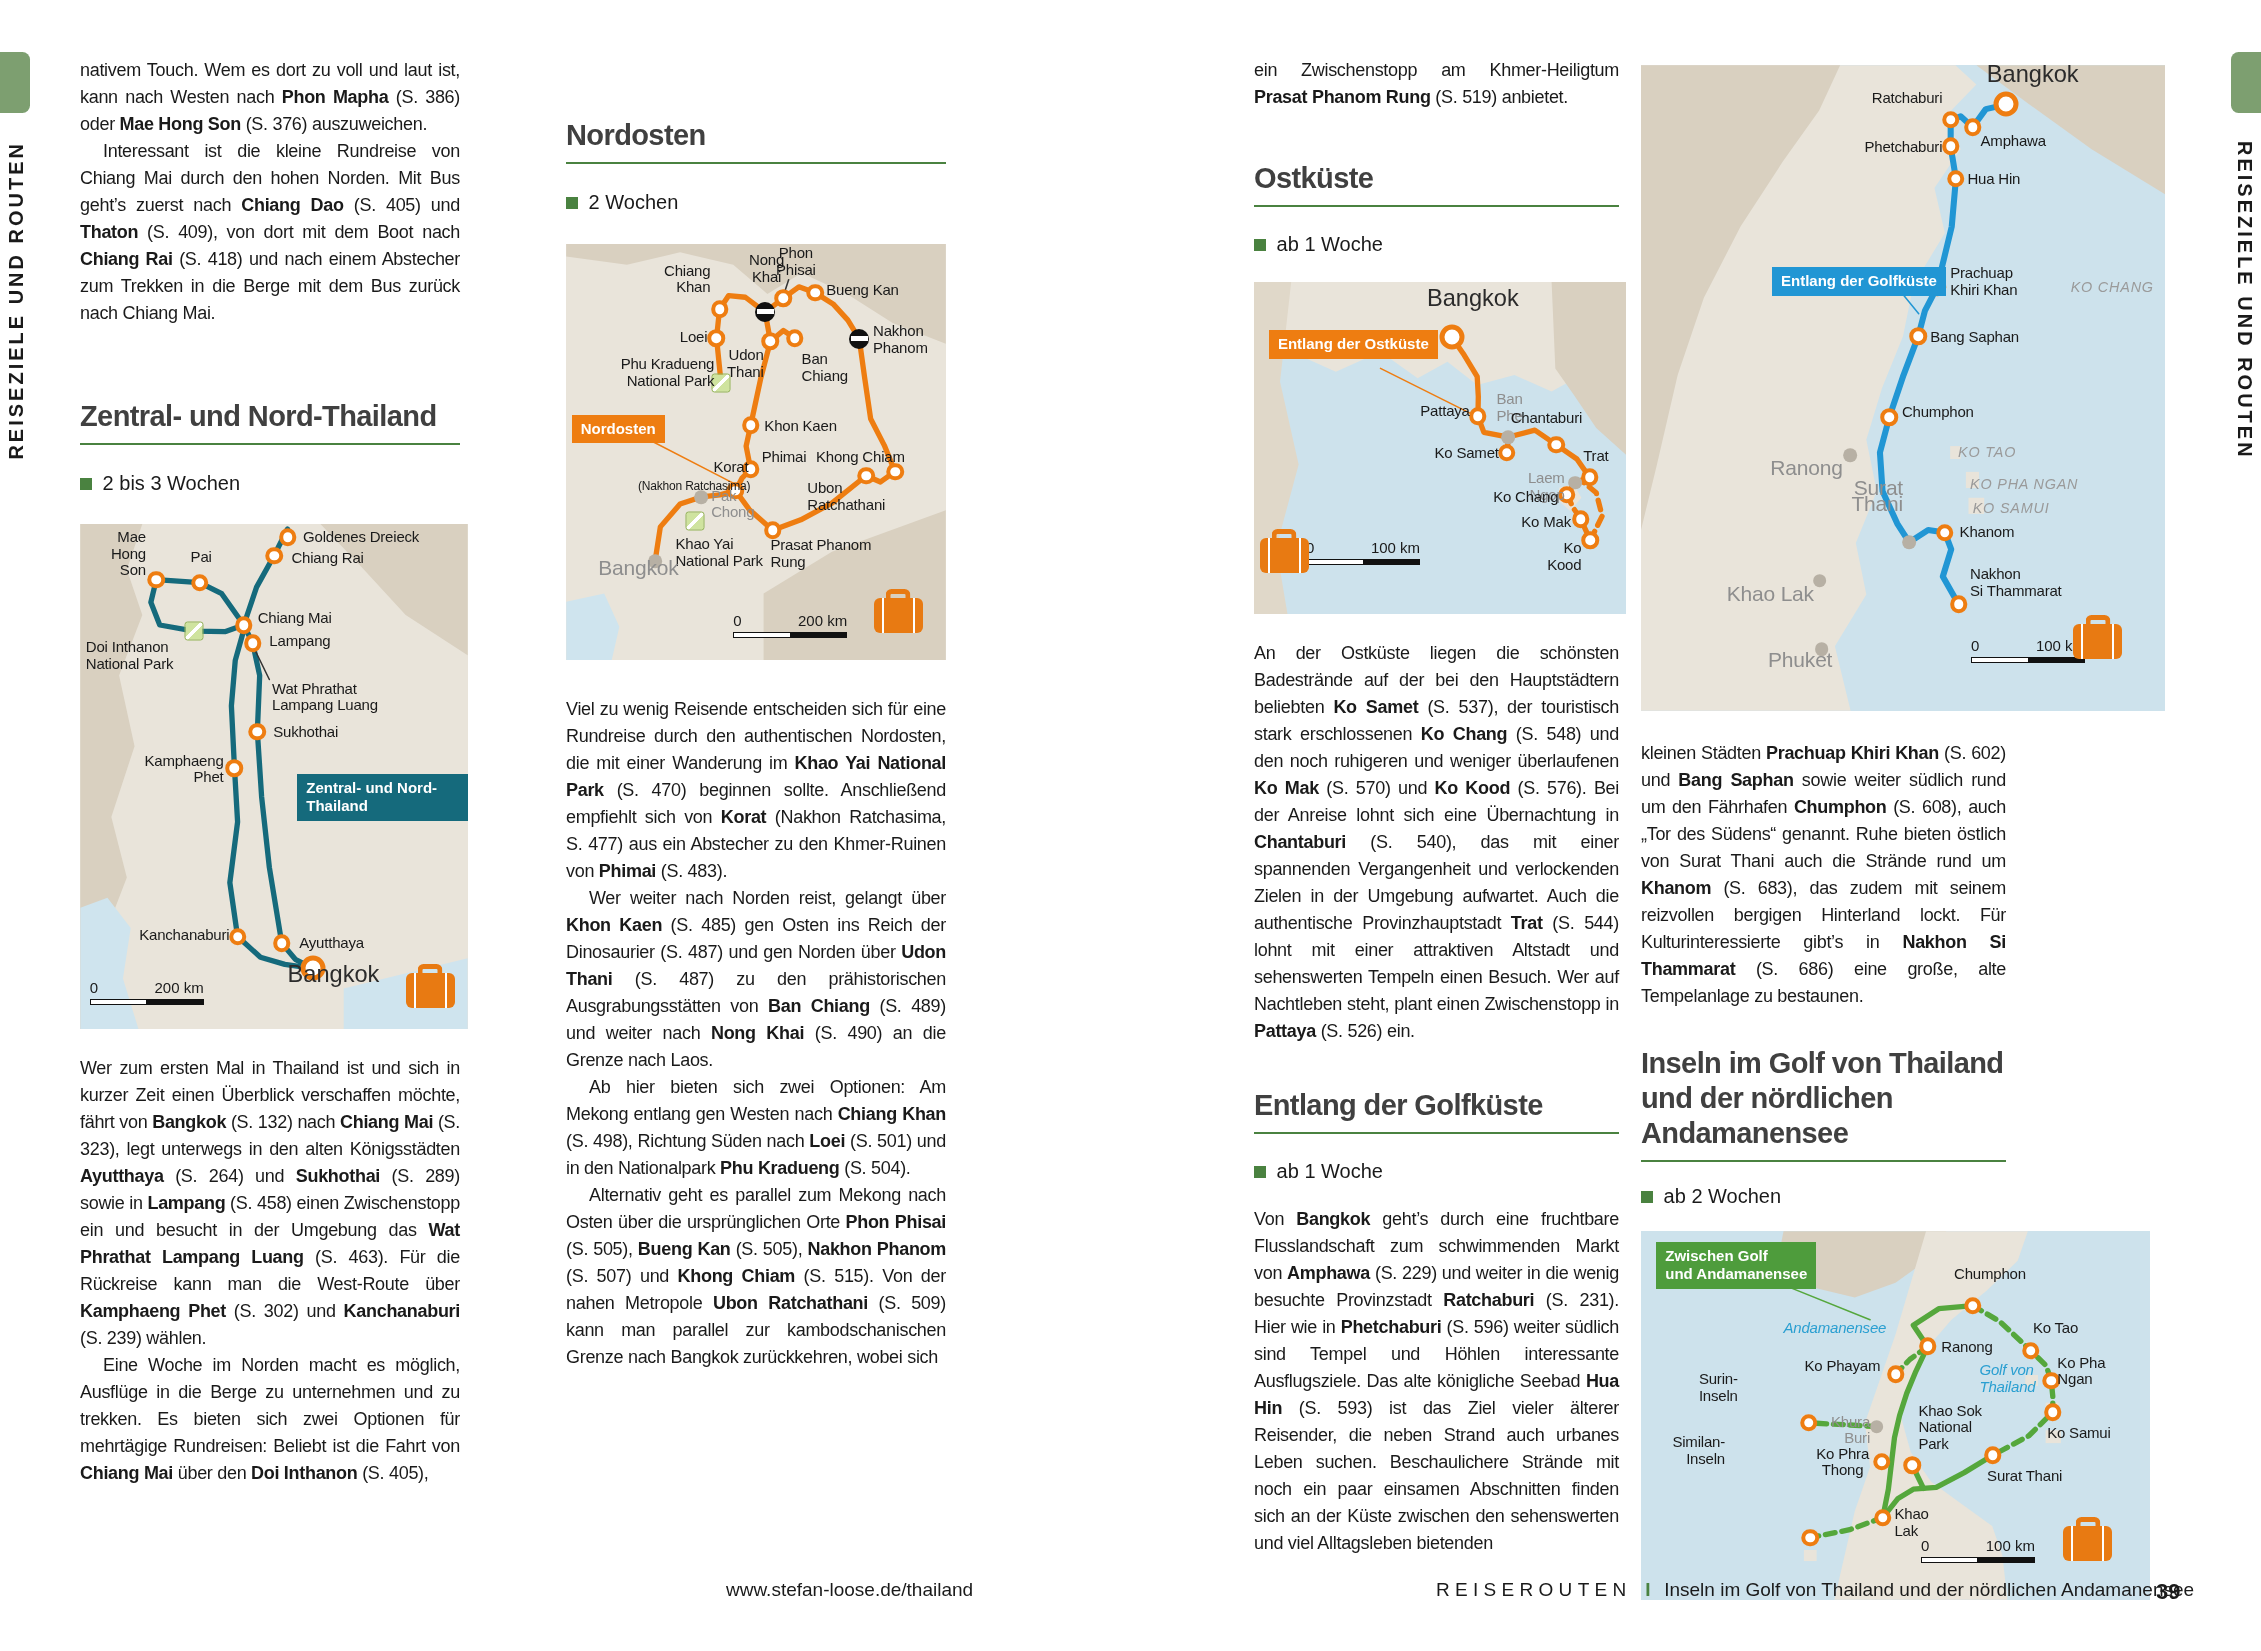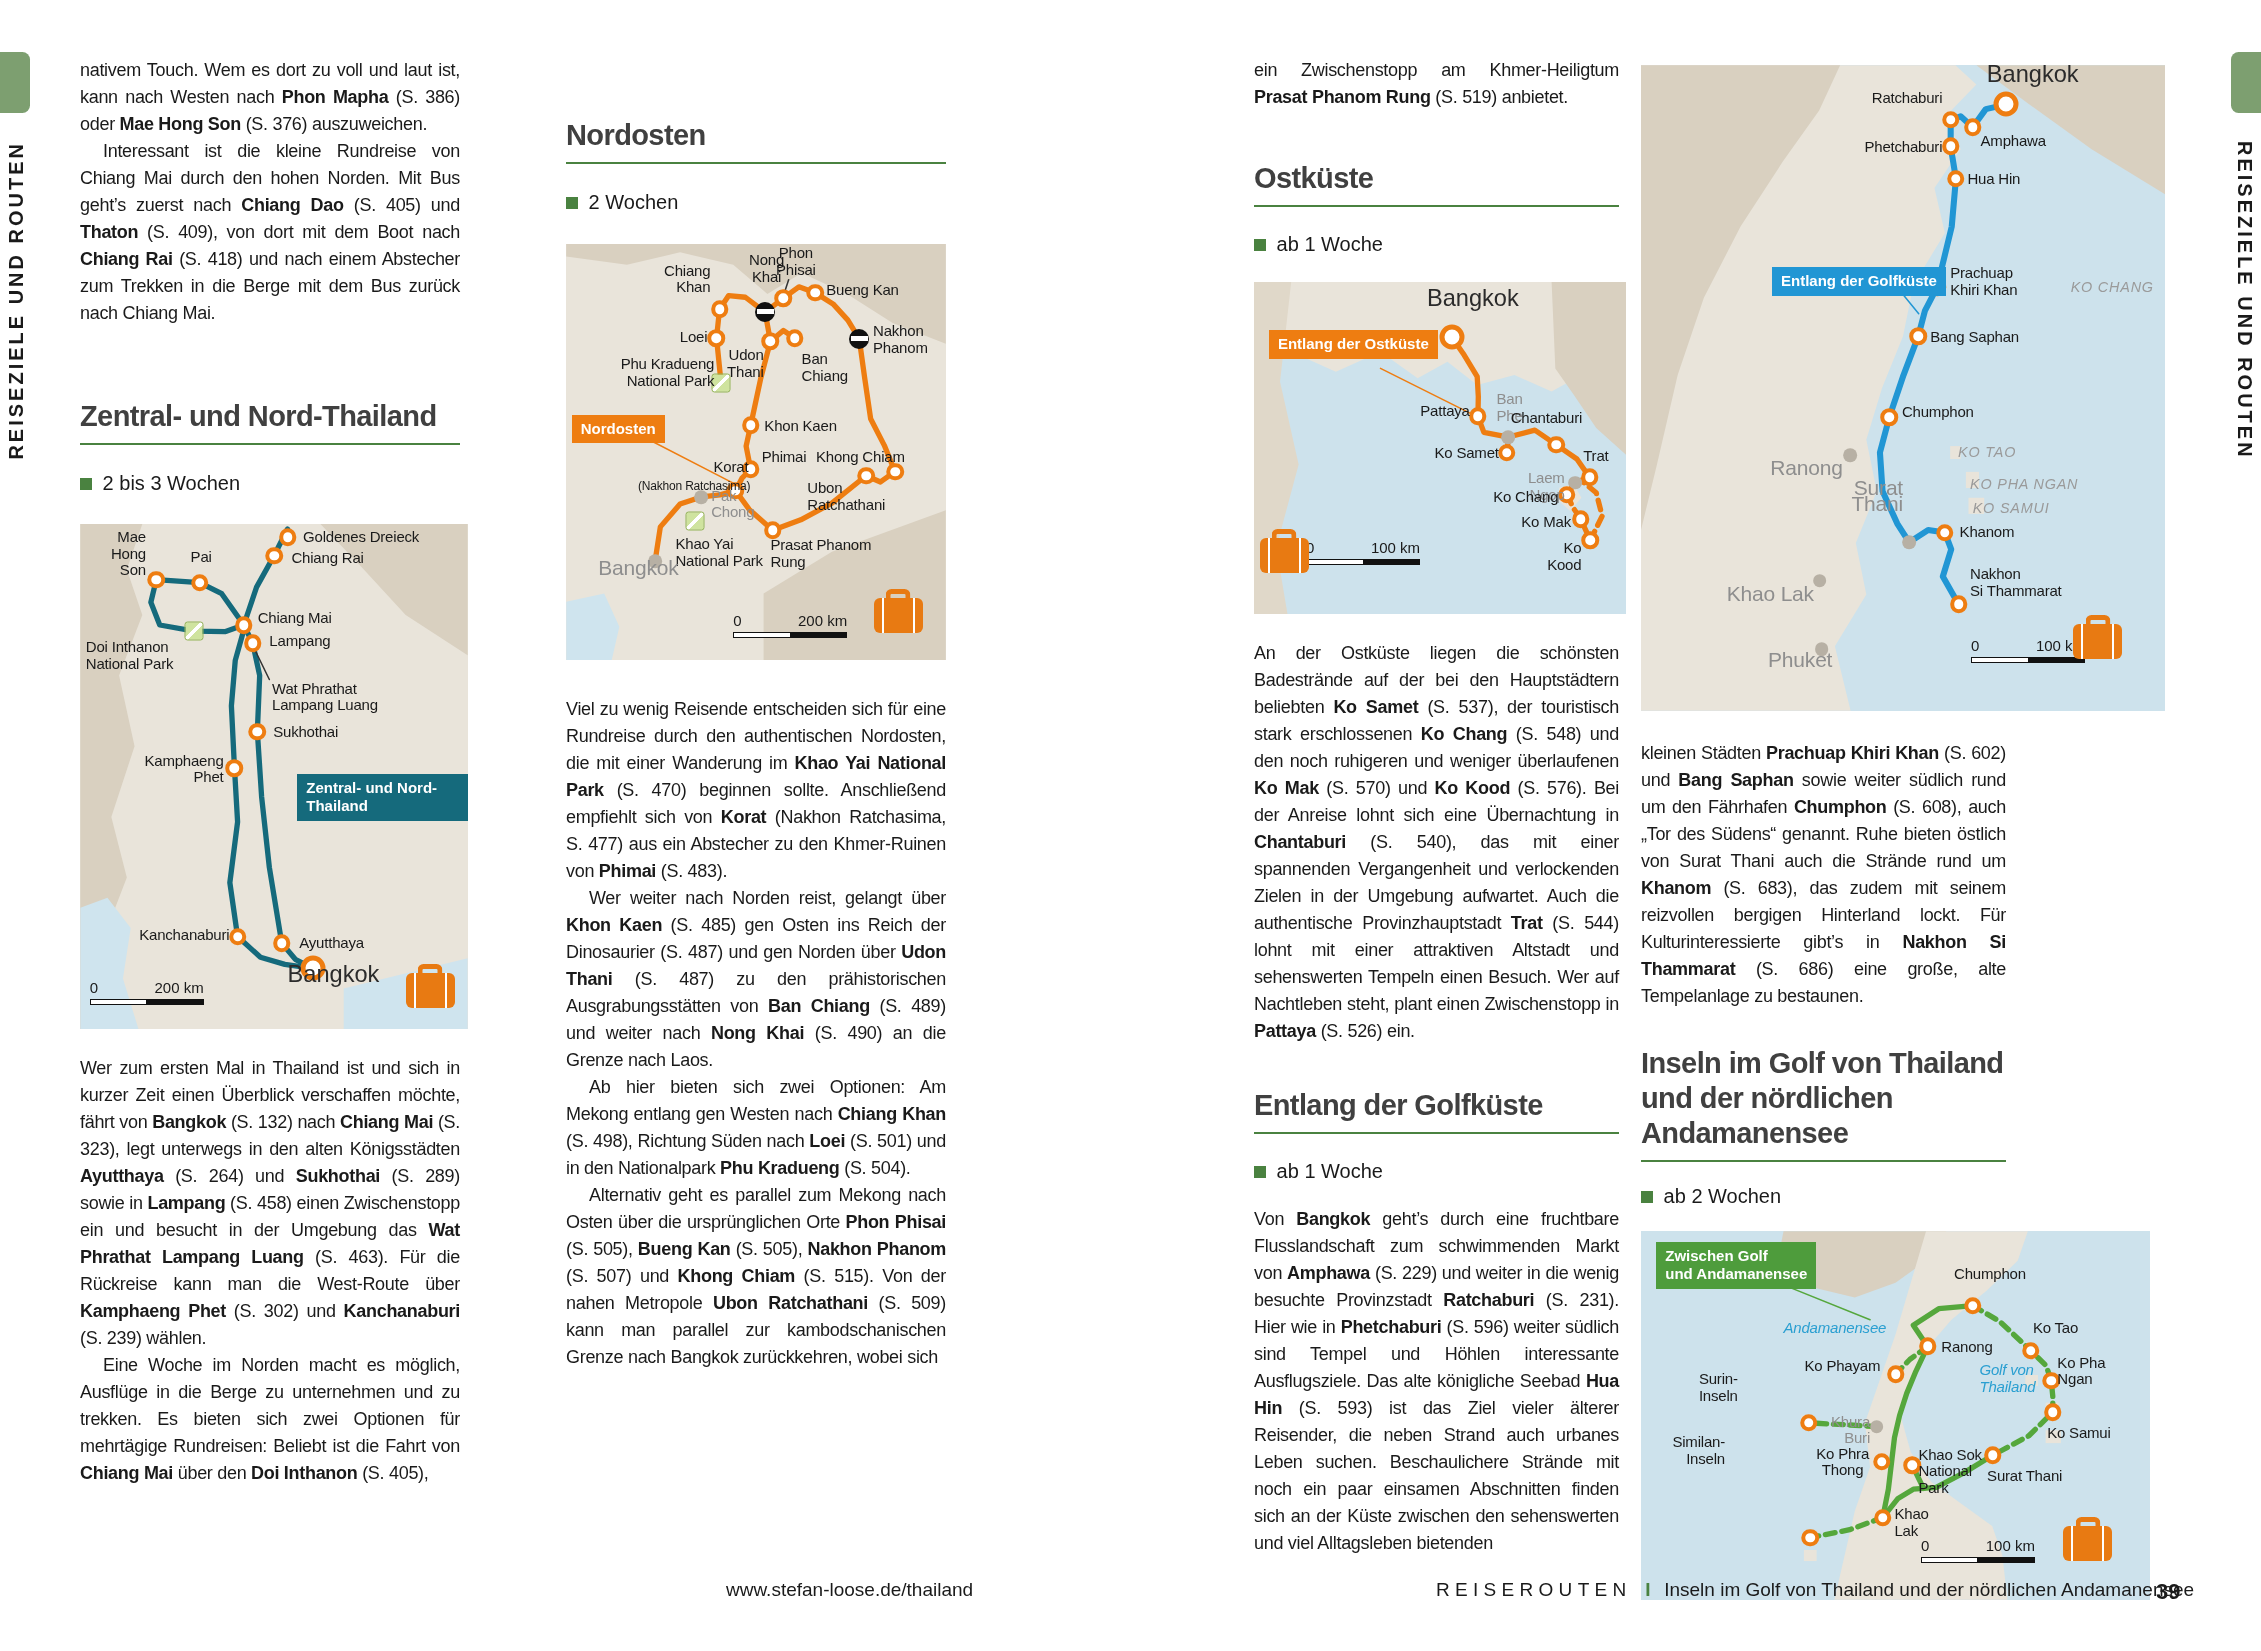--- a/index.html
+++ b/index.html
@@ -377,21 +377,21 @@
         <div class="mlabel" style="left: 59%; top: 29.2%;">Ranong</div>
         <div class="mlabel water" style="left: 66.5%; top: 35.5%;">Golf von
 Thailand</div>
         <div class="mlabel" style="left: 81.8%; top: 33.5%;">Ko Pha
 Ngan</div>
         <div class="mlabel right" style="left: 47%; top: 34.5%;">Ko Phayam</div>
         <div class="mlabel right" style="left: 19%; top: 38%;">Surin-
 Inseln</div>
         <div class="mlabel right gray" style="left: 45%; top: 49.5%;">Khura
 Buri</div>
-        <div class="mlabel" style="left: 54.5%; top: 46.5%; margin-top: 44px;">Khao Sok
+        <div class="mlabel" style="left: 54.5%; top: 46.5%;">Khao Sok
 National
 Park</div>
         <div class="mlabel" style="left: 79.8%; top: 52.6%;">Ko Samui</div>
         <div class="mlabel right" style="left: 44.8%; top: 58.2%; text-align: center;">Ko Phra
 Thong</div>
         <div class="mlabel" style="left: 68%; top: 64.2%;">Surat Thani</div>
         <div class="mlabel" style="left: 49.8%; top: 74.6%;">Khao
 Lak</div>
         <div class="mlabel right" style="left: 16.5%; top: 55%;">Similan-
 Inseln</div>

